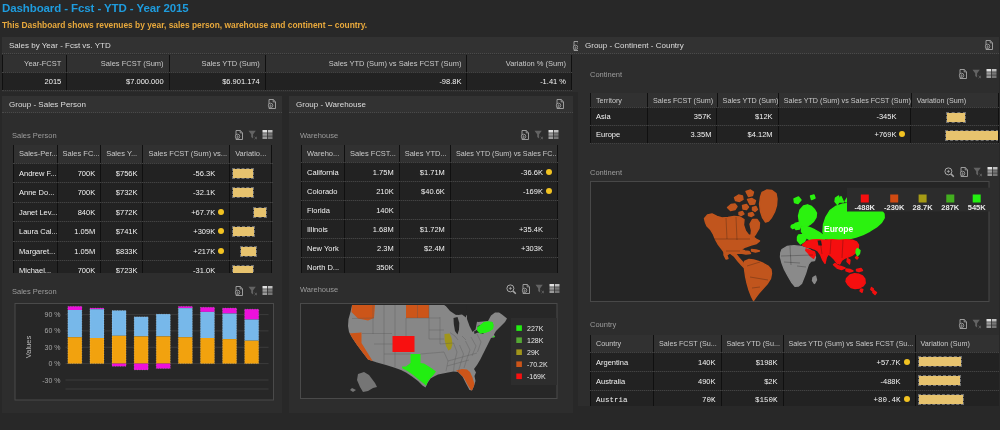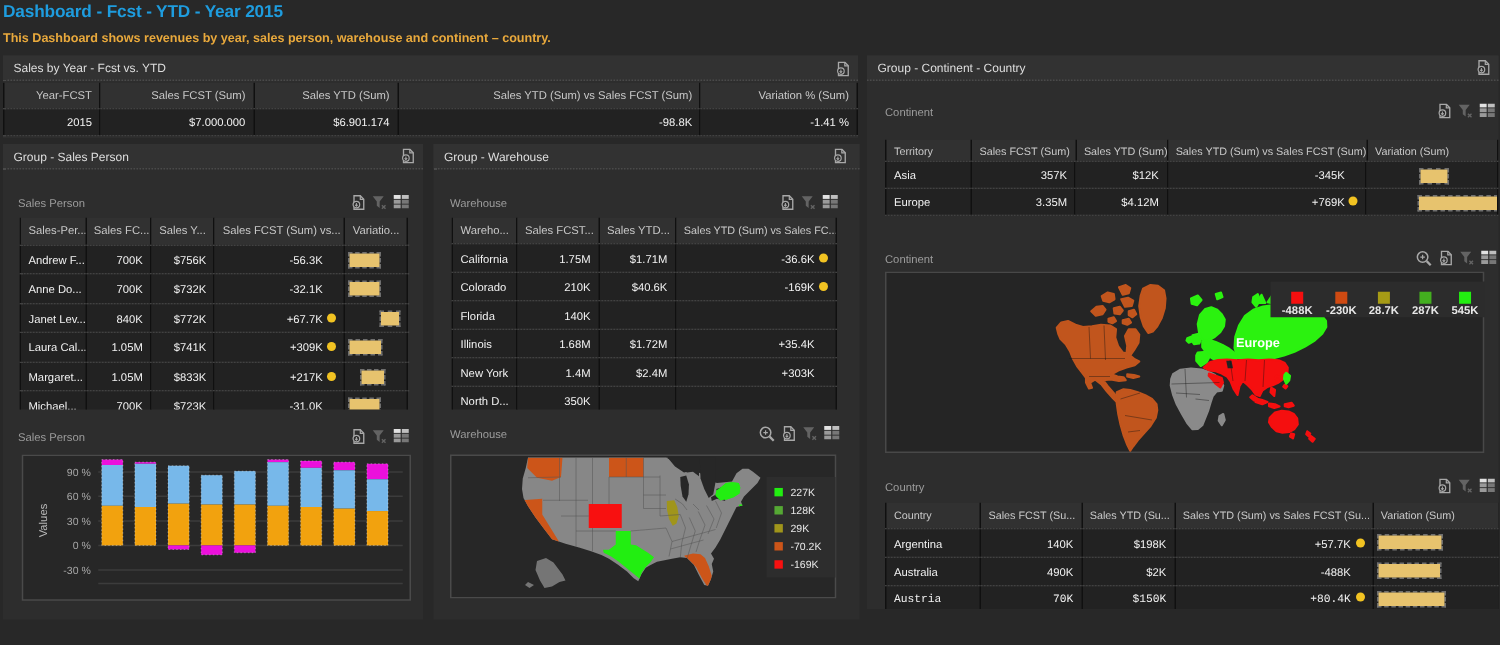--- a/index.html
+++ b/index.html
@@ -22,21 +22,21 @@
 .dot{display:inline-block;width:6px;height:6px;border-radius:50%;background:#F2C322;margin-left:3px;}
 .dotp{display:inline-block;width:6px;height:6px;margin-left:3px;}
 .vbar{background:#E7C36E;height:9px;outline:1px dashed rgba(255,255,255,0.35);}
 .icons{position:absolute;display:flex;}
 .icons svg{display:block;margin-left:4px;}
 </style></head>
 <body>
 <div class="abs" style="left:2px;top:2px;font-size:11.5px;font-weight:bold;color:#1E9CDE;letter-spacing:-0.1px;">Dashboard - Fcst - YTD - Year 2015</div>
 <div class="abs" style="left:2px;top:20px;font-size:8.4px;font-weight:bold;color:#E9A93C;">This Dashboard shows revenues by year, sales person, warehouse and continent – country.</div>
 
-<div class="panel" style="left:2px;top:37px;width:570px;height:55px;">
+<div class="panel" style="left:2px;top:37px;width:570px;height:55px;padding-left:15px;">
   <div class="phead">Sales by Year - Fcst vs. YTD</div>
   <div class="icons" style="right:5px;top:4px;">
       <svg width="10" height="10" viewBox="0 0 10 10">
         <path d="M2 0.5 H6.2 L8.5 2.8 V9.5 H2 Z" fill="none" stroke="#A8A8A8" stroke-width="0.9"></path>
         <path d="M6.2 0.5 V2.9 H8.5" fill="none" stroke="#A8A8A8" stroke-width="0.8"></path>
         <circle cx="3.6" cy="6.4" r="2.2" fill="#2a2a2a" stroke="#A8A8A8" stroke-width="0.8"></circle>
         <path d="M3.6 5.3 v2 M2.7 6.5 l0.9 1 l0.9 -1" stroke="#A8A8A8" stroke-width="0.7" fill="none"></path>
       </svg>
     </div>
   <div class="tbl" style="left:0px;top:18px;width:570px;">
@@ -282,21 +282,21 @@
       <div class="num" style="width:107.1px;"></div>
     </div>
     <div class="tr dr" style="height:19px;line-height:19px;">
       <div style="width:44px;">Illinois</div>
       <div class="num" style="width:54.7px;">1.68M</div>
       <div class="num" style="width:51.2px;text-align:right;">$1.72M</div>
       <div class="num" style="width:107.1px;">+35.4K<span class="dotp"></span></div>
     </div>
     <div class="tr dr" style="height:19px;line-height:19px;">
       <div style="width:44px;">New York</div>
-      <div class="num" style="width:54.7px;">1.4M</div>
+      <div class="num" style="width:54.7px;">2.3M</div>
       <div class="num" style="width:51.2px;">$2.4M</div>
       <div class="num" style="width:107.1px;">+303K<span class="dotp"></span></div>
     </div>
     <div class="tr dr" style="height:19px;line-height:19px;">
       <div style="width:44px;">North D...</div>
       <div class="num" style="width:54.7px;">350K</div>
       <div class="num" style="width:51.2px;"></div>
       <div class="num" style="width:107.1px;"></div>
     </div>
   </div>

